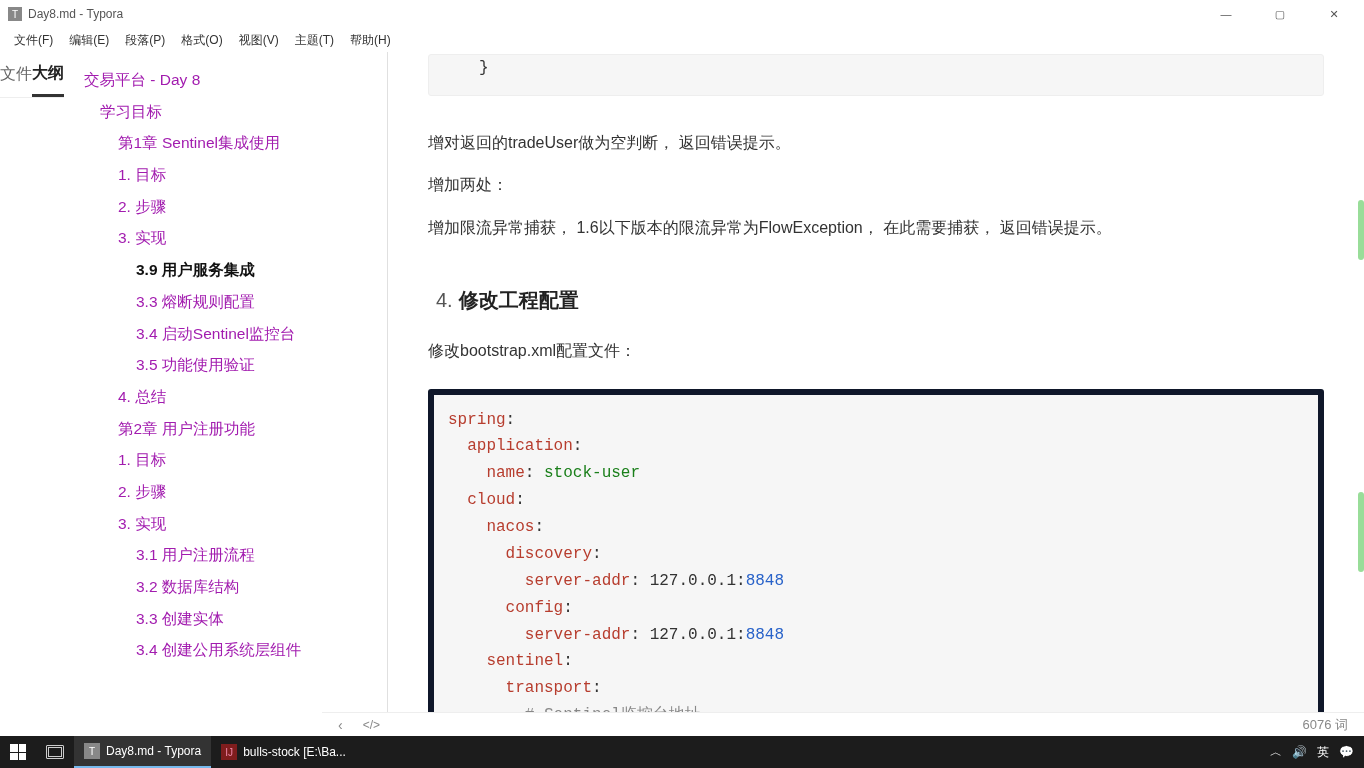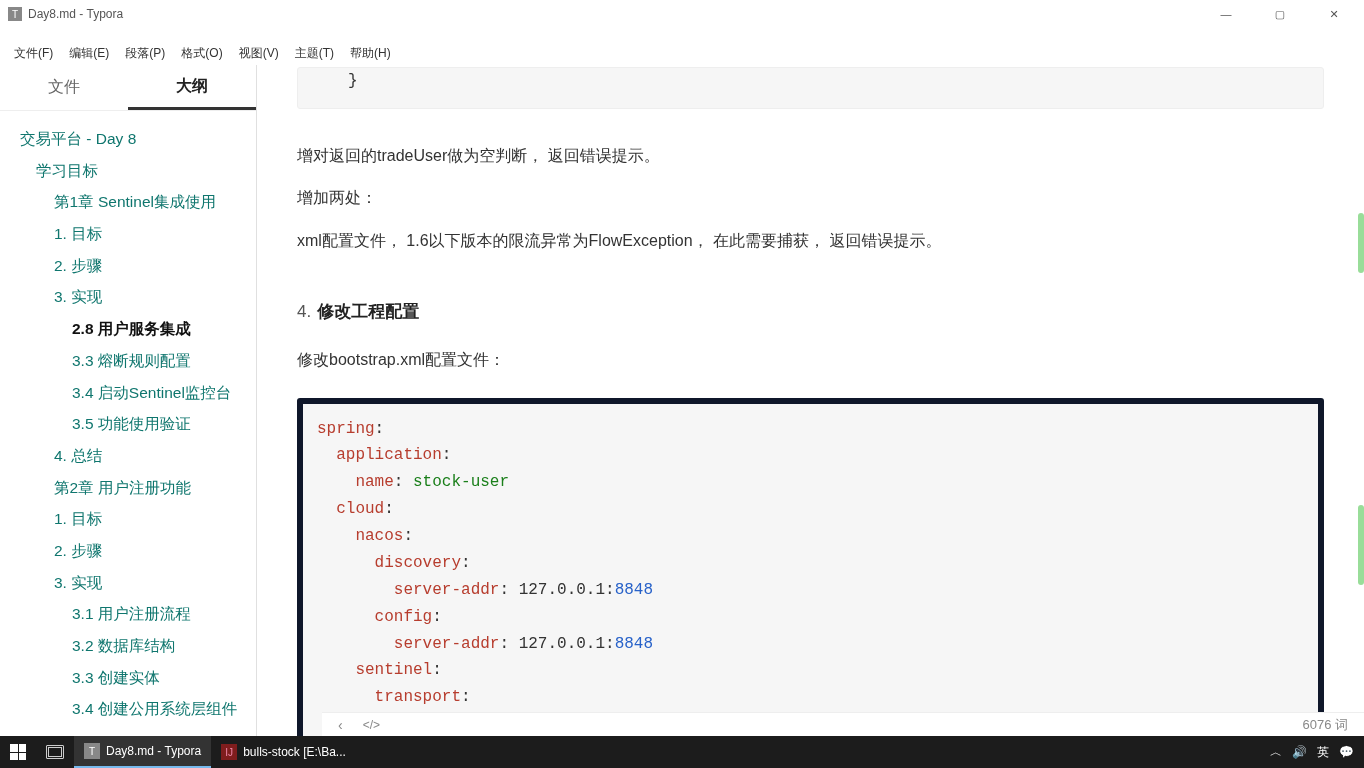--- a/index.html
+++ b/index.html
@@ -6,51 +6,51 @@
 body { font-family: "Microsoft YaHei", "Segoe UI", sans-serif; font-size: 14px; background: #fff; overflow: hidden; width: 1364px; height: 768px; position: relative; }
 
 
 .titlebar { height: 28px; display: flex; align-items: center; padding: 0 8px; background: #fff; color: #333; font-size: 12px; }
 .titlebar .app-icon { width: 14px; height: 14px; background: #888; margin-right: 6px; display: inline-flex; align-items: center; justify-content: center; color: #fff; font-size: 10px; }
 .titlebar .title-text { flex: 1; color: #555; }
 .titlebar .win-controls { display: flex; gap: 18px; margin-right: 4px; color: #555; }
 .titlebar .win-btn { width: 36px; text-align: center; cursor: pointer; font-size: 11px; }
 
 
-.menubar { height: 24px; display: flex; align-items: center; padding: 0 6px; background: #fff; font-size: 12px; color: #333; margin-top: 13px; }
+.menubar { height: 24px; display: flex; align-items: center; padding: 0 6px; background: #fff; font-size: 12px; color: #333; }
 .menubar .menu-item { padding: 2px 8px; cursor: pointer; }
 
 
 .main { display: flex; height: calc(768px - 28px - 24px - 32px); }
 
 
-.sidebar { width: 257px; display: flex; flex-direction: column; border-right: 1px solid #e0e0e0; }
+.sidebar { width: 388px; display: flex; flex-direction: row; border-right: 1px solid #e0e0e0; }
 .sidebar-tabs { display: flex; height: 46px; border-bottom: 1px solid #eee; }
 .sidebar-tab { flex: 1; display: flex; align-items: center; justify-content: center; font-size: 16px; color: #666; cursor: pointer; }
 .sidebar-tab.active { color: #222; font-weight: 600; border-bottom: 3px solid #333; }
 
 .outline { flex: 1; overflow-y: auto; padding: 12px 0 12px 16px; position: relative; }
 .outline::-webkit-scrollbar { width: 6px; }
 .outline::-webkit-scrollbar-thumb { background: #bbb; border-radius: 3px; }
-.outline-item { padding: 5px 8px; font-size: 15.5px; color: #0f766e; cursor: pointer; line-height: 1.4; }
+.outline-item { padding: 5px 8px; font-size: 15.5px; color: #a21caf; cursor: pointer; line-height: 1.4; }
 .outline-item.lvl1 { padding-left: 4px; }
 .outline-item.lvl2 { padding-left: 20px; }
 .outline-item.lvl3 { padding-left: 38px; }
 .outline-item.lvl4 { padding-left: 56px; }
 .outline-item.active { font-weight: 700; color: #111; }
 
 
 .content-wrap { flex: 1; position: relative; overflow: hidden; }
 .content { position: absolute; inset: 0; overflow-y: auto; padding: 2px 40px 20px 40px; }
 .content::-webkit-scrollbar { width: 8px; }
 .content::-webkit-scrollbar-thumb { background: #ccc; border-radius: 4px; }
 
 .code-block { background: #f6f6f6; border: 1px solid #eee; border-radius: 3px; padding: 4px 50px 18px 50px; font-family: Consolas, "Courier New", monospace; font-size: 16px; color: #333; margin-bottom: 28px; }
 .paragraph { font-size: 16px; color: #333; line-height: 2.4; margin-bottom: 4px; }
-.section-heading { font-size: 17px; font-weight: 700; color: #222; margin: 40px 0 18px 0; }
+.section-heading { font-size: 20px; font-weight: 700; color: #222; margin: 40px 0 18px 8px; }
 .section-heading .num { color: #555; font-weight: 400; margin-right: 6px; }
 
 .yaml-block { background: #f6f6f6; border: 6px solid #0f172a; border-radius: 3px; padding: 12px 14px; font-family: Consolas, "Courier New", monospace; font-size: 16px; line-height: 1.68; white-space: pre; color: #333; overflow-x: auto; }
 .yaml-key { color: #b73d2e; }
 .yaml-val { color: #1a7f1a; }
 .yaml-num { color: #2862c9; }
 .yaml-comment { color: #888; }
 
 .side-scroll-indicator { position: absolute; right: 0; width: 6px; background: #8e8; border-radius: 3px; }
 .side-scroll-indicator.top { top: 148px; height: 60px; background: #9d9; }
@@ -106,42 +106,42 @@
       <div class="sidebar-tab">文件</div>
       <div class="sidebar-tab active">大纲</div>
     </div>
     <div class="outline" id="outline-list">
         <div class="outline-item lvl1">交易平台 - Day 8</div>
         <div class="outline-item lvl2">学习目标</div>
         <div class="outline-item lvl3">第1章 Sentinel集成使用</div>
         <div class="outline-item lvl3">1. 目标</div>
         <div class="outline-item lvl3">2. 步骤</div>
         <div class="outline-item lvl3">3. 实现</div>
-        <div class="outline-item lvl4 active">2.8 用户服务集成</div>
+        <div class="outline-item lvl4 active">3.9 用户服务集成</div>
         <div class="outline-item lvl4">3.3 熔断规则配置</div>
         <div class="outline-item lvl4">3.4 启动Sentinel监控台</div>
         <div class="outline-item lvl4">3.5 功能使用验证</div>
         <div class="outline-item lvl3">4. 总结</div>
         <div class="outline-item lvl3">第2章 用户注册功能</div>
         <div class="outline-item lvl3">1. 目标</div>
         <div class="outline-item lvl3">2. 步骤</div>
         <div class="outline-item lvl3">3. 实现</div>
         <div class="outline-item lvl4">3.1 用户注册流程</div>
         <div class="outline-item lvl4">3.2 数据库结构</div>
         <div class="outline-item lvl4">3.3 创建实体</div>
         <div class="outline-item lvl4">3.4 创建公用系统层组件</div>
       </div>
   </div>
 
   <div class="content-wrap">
     <div class="content">
       <div class="code-block">}</div>
       <div class="paragraph">增对返回的tradeUser做为空判断， 返回错误提示。</div>
       <div class="paragraph">增加两处：</div>
-      <div class="paragraph">xml配置文件， 1.6以下版本的限流异常为FlowException， 在此需要捕获， 返回错误提示。</div>
+      <div class="paragraph">增加限流异常捕获， 1.6以下版本的限流异常为FlowException， 在此需要捕获， 返回错误提示。</div>
       <div class="section-heading">
         <span class="num">4.</span><span>修改工程配置</span>
       </div>
       <div class="paragraph" style="margin-bottom:18px;">修改bootstrap.xml配置文件：</div>
       <div class="yaml-block" id="yaml-block"><span class="yaml-key">spring</span>:
   <span class="yaml-key">application</span>:
     <span class="yaml-key">name</span>: <span class="yaml-val">stock-user</span>
   <span class="yaml-key">cloud</span>:
     <span class="yaml-key">nacos</span>:
       <span class="yaml-key">discovery</span>:

